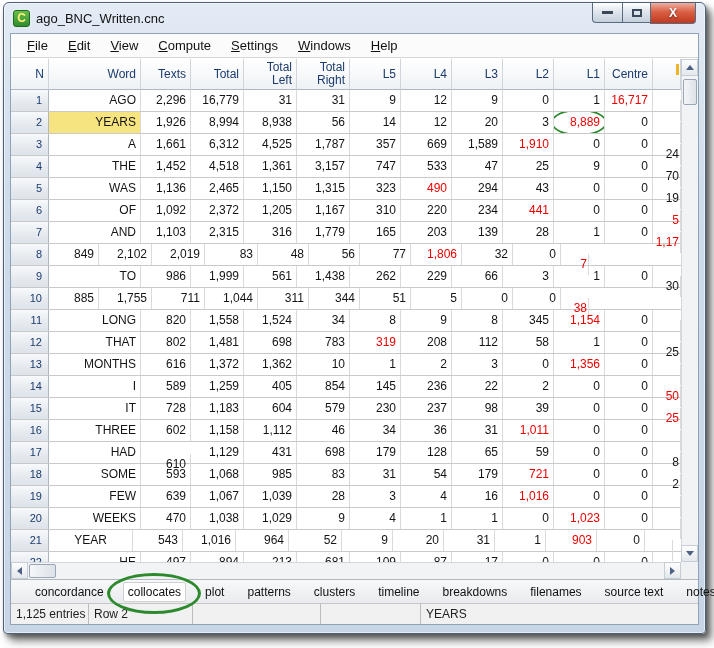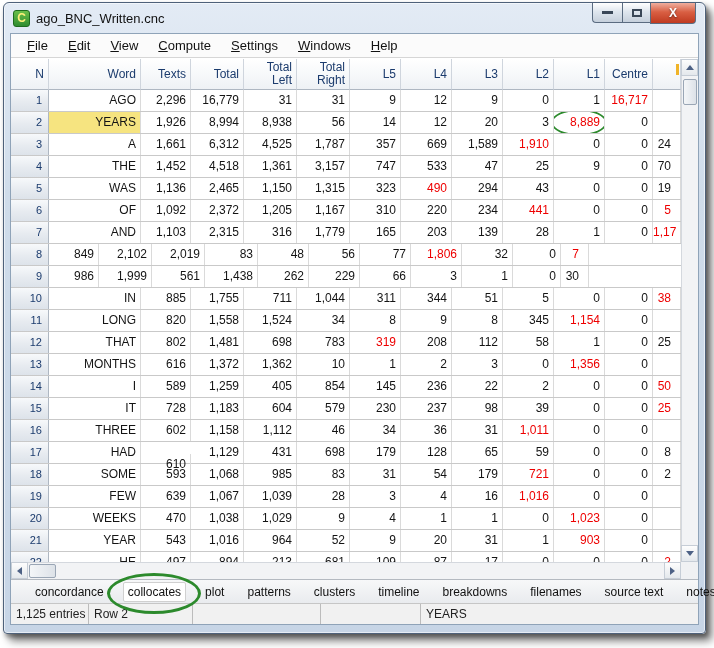--- a/index.html
+++ b/index.html
@@ -52,21 +52,21 @@
 
   .rows{position:absolute;left:0;top:31px;width:670px;height:472px;overflow:hidden;}
   .trow{display:flex;height:22px;border-bottom:1px solid #c9c9c9;background:#fff;}
   .cell{flex:0 0 auto;height:21px;line-height:21px;font-size:12px;color:#141414;
     text-align:right;padding:0 4px;border-right:1px solid #dadada;overflow:hidden;position:relative;}
   .cell.num{background:linear-gradient(#f7f9fb,#e7ebf0 55%,#dde3ea);
     border-right:1px solid #aeb7c2;color:var(--navy);font-size:11px;padding-right:6px;}
   .cell.word{}
   .cell.hl{background:var(--yellow);}
   .cell.red{color:var(--red);}
-  .cell.partial{padding:0 9px 0 0;}
+  .cell.partial{padding:0 1px 0 0;margin-top:10px;}
   .ring{position:absolute;left:-3px;top:-3px;width:56px;height:27px;border:2.5px solid var(--green);
     border-radius:50%;pointer-events:none;z-index:4;}
 
   
   .vscroll{position:absolute;left:670px;top:0;width:17px;height:503px;background:#f2f3f5;border-left:1px solid #d4d8de;}
   .hscroll{position:absolute;left:0;top:503px;width:670px;height:17px;background:#f2f3f5;border-top:1px solid #d4d8de;}
   .corner{position:absolute;left:670px;top:503px;width:17px;height:17px;background:#f0f1f3;}
   .sb-btn{position:absolute;width:17px;height:17px;background:linear-gradient(#fdfdfd,#e4e8ec);
     border:1px solid #c6cdd6;display:flex;align-items:center;justify-content:center;}
   .sb-thumb{position:absolute;background:linear-gradient(90deg,#f4f6f8,#dde2e8);
@@ -262,35 +262,35 @@
             <div class="cell" style="width: 51px;">48</div>
             <div class="cell" style="width: 51px;">56</div>
             <div class="cell" style="width: 51px;">77</div>
             <div class="cell red" style="width: 51px;">1,806</div>
             <div class="cell" style="width: 51px;">32</div>
             <div class="cell" style="width: 48px;">0</div>
             <div class="cell red partial" style="width: 28px;">7</div>
           </div>
           <div class="trow">
             <div class="cell num" style="width: 38px;">9</div>
+            <div class="cell word" style="width: 92px;">TO</div>
             <div class="cell" style="width: 50px;">986</div>
             <div class="cell" style="width: 53px;">1,999</div>
             <div class="cell" style="width: 53px;">561</div>
             <div class="cell" style="width: 53px;">1,438</div>
             <div class="cell" style="width: 51px;">262</div>
             <div class="cell" style="width: 51px;">229</div>
             <div class="cell" style="width: 51px;">66</div>
             <div class="cell" style="width: 51px;">3</div>
             <div class="cell" style="width: 51px;">1</div>
             <div class="cell" style="width: 48px;">0</div>
             <div class="cell partial" style="width: 28px;">30</div>
           </div>
           <div class="trow">
             <div class="cell num" style="width: 38px;">10</div>
-            <div class="cell word" style="width: 92px;">IN</div>
             <div class="cell" style="width: 50px;">885</div>
             <div class="cell" style="width: 53px;">1,755</div>
             <div class="cell" style="width: 53px;">711</div>
             <div class="cell" style="width: 53px;">1,044</div>
             <div class="cell" style="width: 51px;">311</div>
             <div class="cell" style="width: 51px;">344</div>
             <div class="cell" style="width: 51px;">51</div>
             <div class="cell" style="width: 51px;">5</div>
             <div class="cell" style="width: 51px;">0</div>
             <div class="cell" style="width: 48px;">0</div>
@@ -441,21 +441,21 @@
             <div class="cell" style="width: 51px;">4</div>
             <div class="cell" style="width: 51px;">1</div>
             <div class="cell" style="width: 51px;">1</div>
             <div class="cell" style="width: 51px;">0</div>
             <div class="cell red" style="width: 51px;">1,023</div>
             <div class="cell" style="width: 48px;">0</div>
             <div class="cell partial" style="width: 28px;"></div>
           </div>
           <div class="trow">
             <div class="cell num" style="width: 38px;">21</div>
-            <div class="cell word" style="width: 92px;">YEAR</div>
+            <div class="cell word" style="width: 84px; text-align: center;">YEAR</div>
             <div class="cell" style="width: 50px;">543</div>
             <div class="cell" style="width: 53px;">1,016</div>
             <div class="cell" style="width: 53px;">964</div>
             <div class="cell" style="width: 53px;">52</div>
             <div class="cell" style="width: 51px;">9</div>
             <div class="cell" style="width: 51px;">20</div>
             <div class="cell" style="width: 51px;">31</div>
             <div class="cell" style="width: 51px;">1</div>
             <div class="cell red" style="width: 51px;">903</div>
             <div class="cell" style="width: 48px;">0</div>

